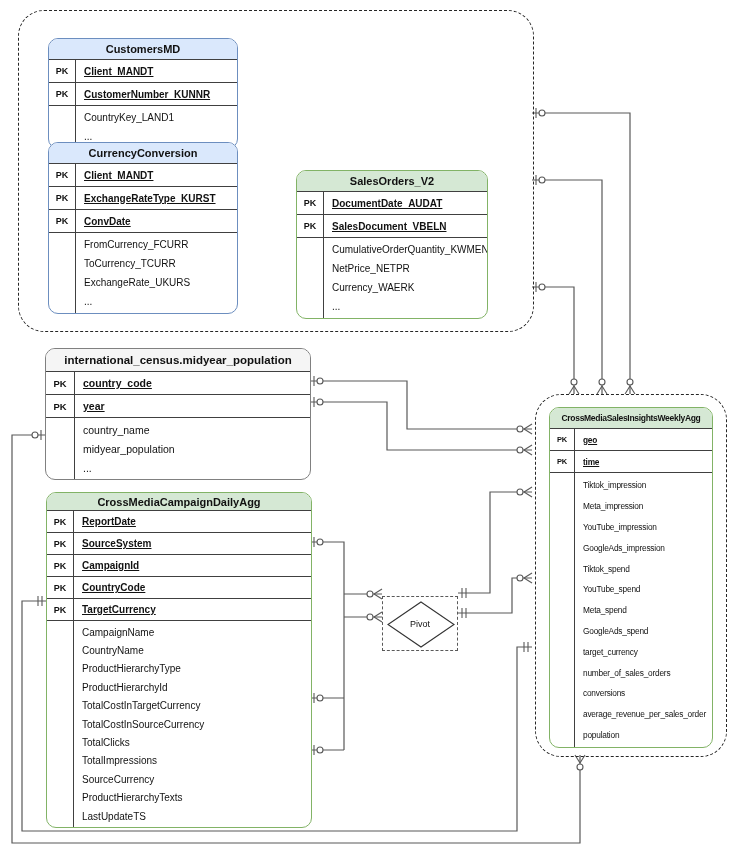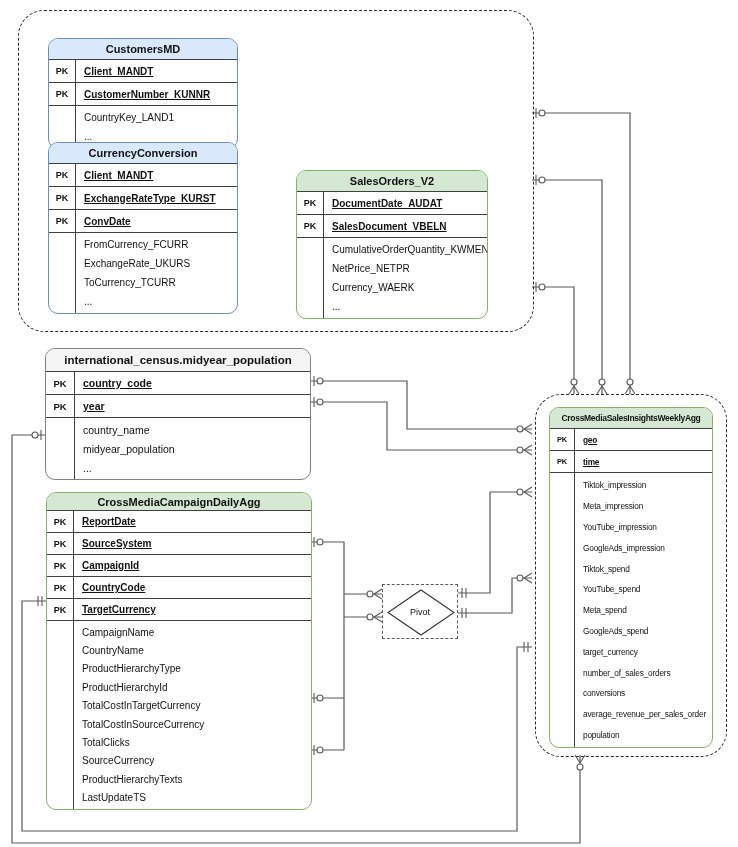--- a/index.html
+++ b/index.html
@@ -32,21 +32,21 @@
 
   .md {--hdrH:20px;--pkH:22px;--lineH:19px;--pkw:26px;font-size:10px;}
   .md .hdr{font-size:11px;}
   .md2{--hdrH:17px;--pkH:21px;--lineH:18.4px;--pkw:26px;font-size:10px;}
   .md2 .hdr{font-size:11px;}
   .lg {--hdrH:22px;--pkH:22px;--lineH:19px;--pkw:28px;font-size:10.5px;}
   .lg .hdr{font-size:11.5px;}
   .sm {--hdrH:20px;--pkH:21px;--lineH:20.8px;--pkw:24px;font-size:8.3px;letter-spacing:-0.2px;}
   .sm .hdr{font-size:8.5px;letter-spacing:-0.3px;}
 
-  #pivot{position:absolute;left:382px;top:584px;width:76px;height:55px;
+  #pivot{position:absolute;left:382px;top:596px;width:76px;height:55px;
          border:1.3px dashed #595959;box-sizing:border-box;text-align:right;}
   #pivot svg{position:absolute;left:0;top:0;}
   #pivot .pivot-label{position:absolute;left:0;top:0;width:100%;height:100%;
          display:flex;align-items:center;justify-content:center;font-size:9px;color:#111;}
 </style>
 </head>
 <body>
 
 <div id="canvas">
   <svg id="wires" viewBox="0 0 738 847" xmlns="http://www.w3.org/2000/svg">
@@ -156,22 +156,22 @@
           <div class="pk-name">ExchangeRateType_KURST</div>
         </div>
         <div class="row pk-row">
           <div class="pk-cell">PK</div>
           <div class="pk-name">ConvDate</div>
         </div>
         <div class="row body-row">
           <div class="pk-cell"></div>
           <div class="fields">
             <div class="fline">FromCurrency_FCURR</div>
+            <div class="fline">ToCurrency_TCURR</div>
             <div class="fline">ExchangeRate_UKURS</div>
-            <div class="fline">ToCurrency_TCURR</div>
             <div class="fline">...</div>
           </div>
         </div>
       </div>
       <div class="entity green md" style="left: 296px; top: 170px; width: 192px;">
         <div class="hdr">SalesOrders_V2</div>
         <div class="row pk-row">
           <div class="pk-cell">PK</div>
           <div class="pk-name">DocumentDate_AUDAT</div>
         </div>
@@ -233,20 +233,21 @@
         <div class="row body-row">
           <div class="pk-cell"></div>
           <div class="fields">
             <div class="fline">CampaignName</div>
             <div class="fline">CountryName</div>
             <div class="fline">ProductHierarchyType</div>
             <div class="fline">ProductHierarchyId</div>
             <div class="fline">TotalCostInTargetCurrency</div>
             <div class="fline">TotalCostInSourceCurrency</div>
             <div class="fline">TotalClicks</div>
+            <div class="fline">TotalImpressions</div>
             <div class="fline">SourceCurrency</div>
             <div class="fline">ProductHierarchyTexts</div>
             <div class="fline">LastUpdateTS</div>
           </div>
         </div>
       </div>
       <div class="entity green sm" style="left: 549px; top: 407px; width: 164px;">
         <div class="hdr">CrossMediaSalesInsightsWeeklyAgg</div>
         <div class="row pk-row">
           <div class="pk-cell">PK</div>

